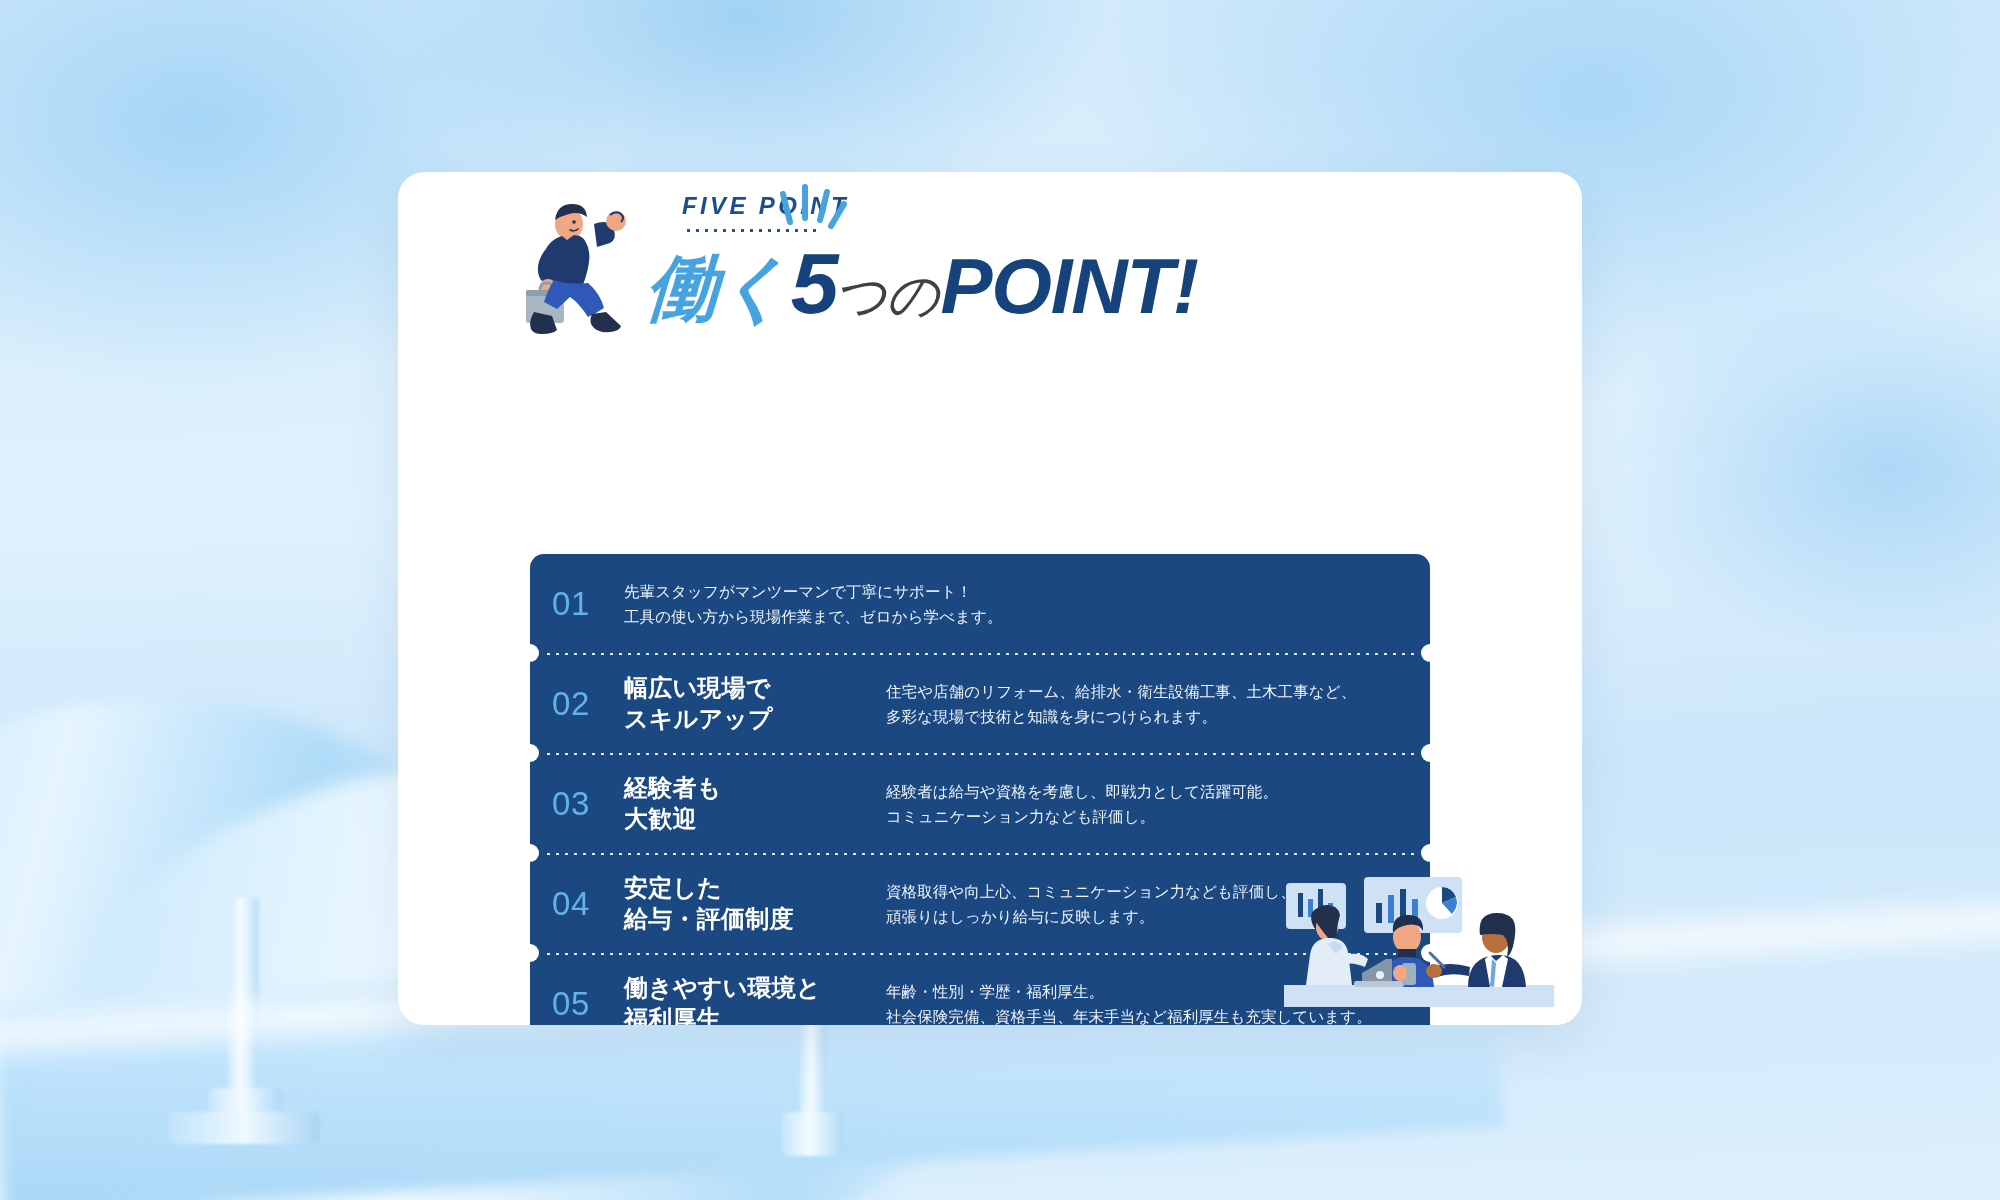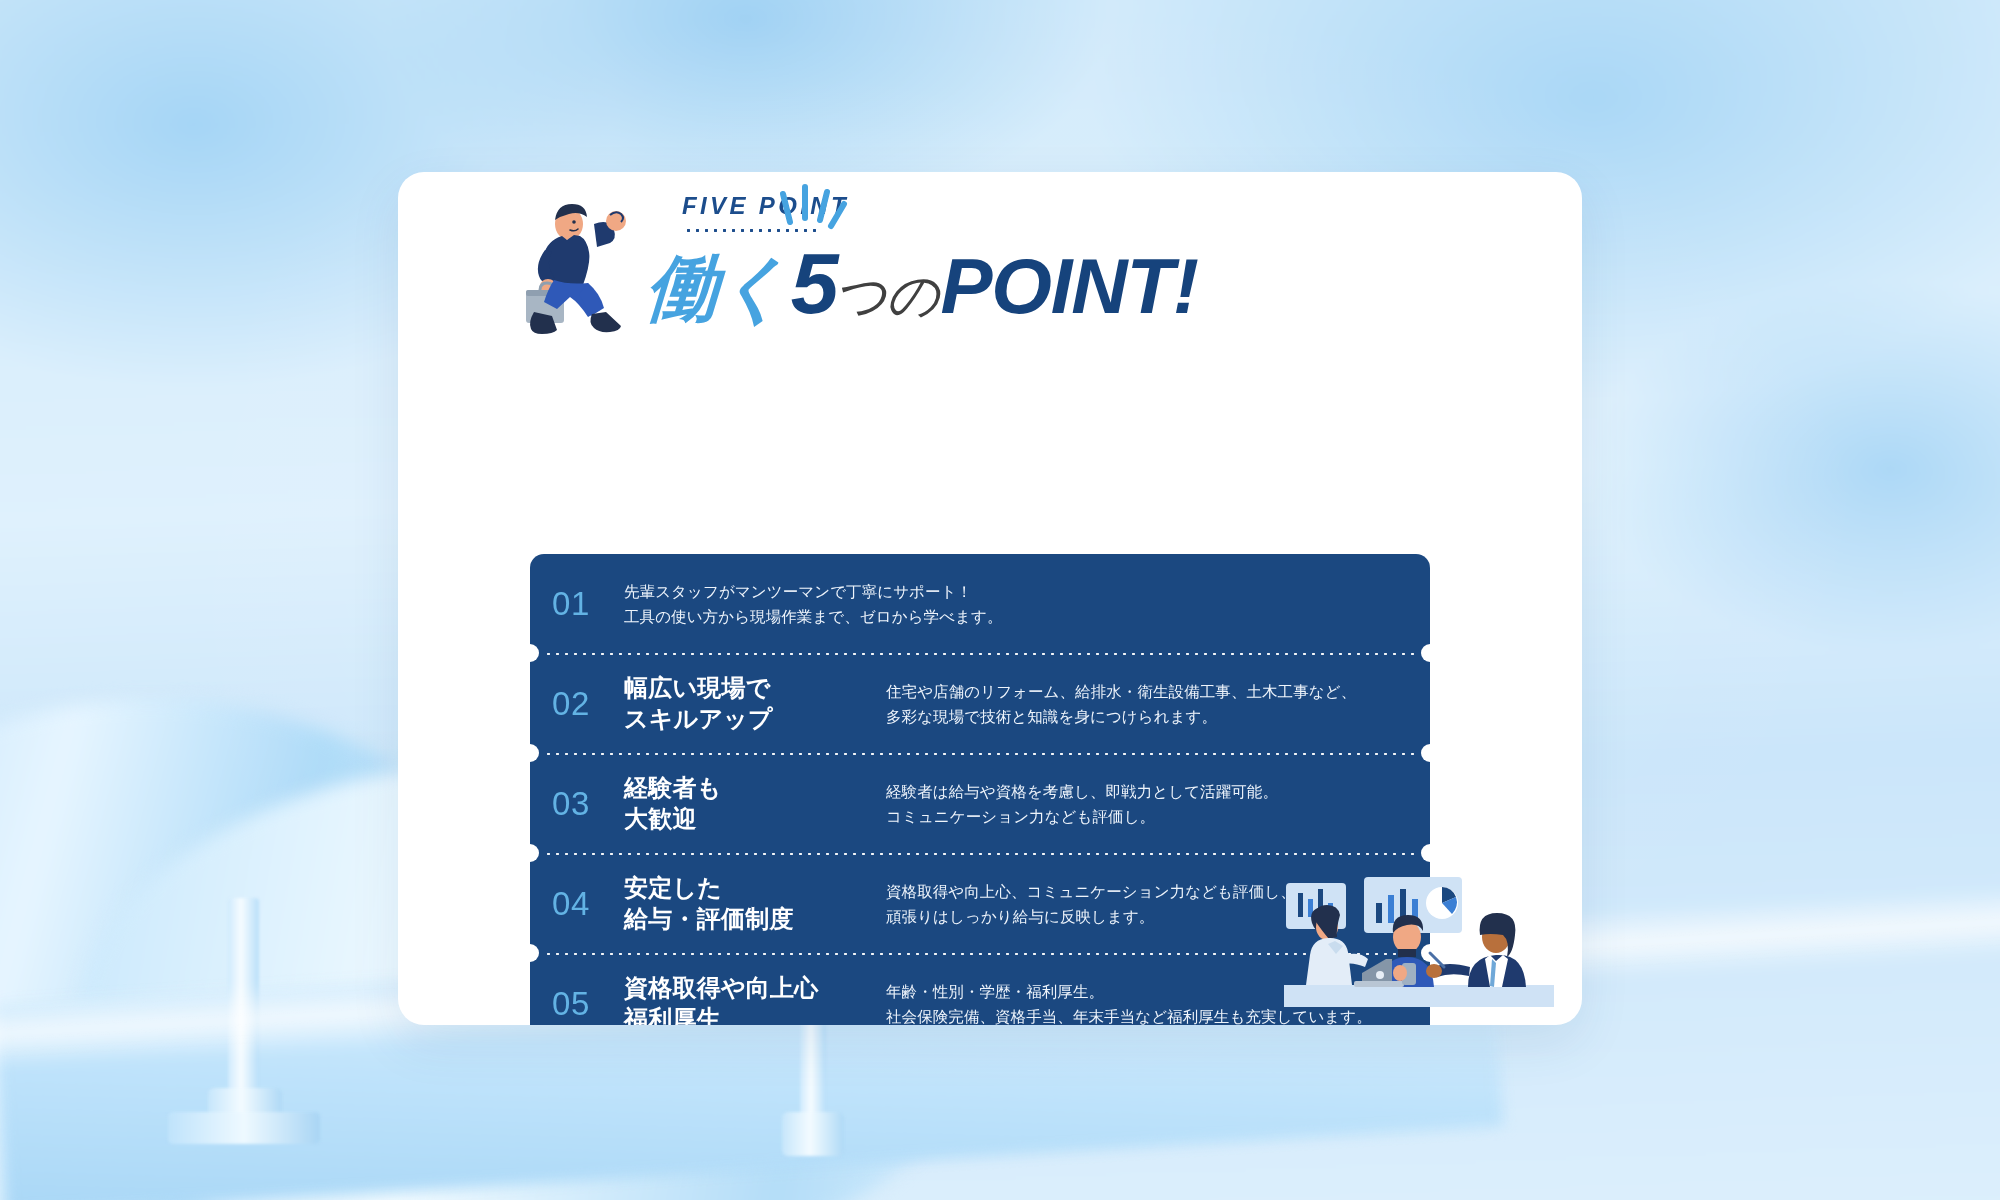--- a/index.html
+++ b/index.html
@@ -411,21 +411,21 @@
     </div>
 
     <div class="point-row">
       <div class="perf">
         <div class="notch left"></div>
         <div class="dots"></div>
         <div class="notch right"></div>
       </div>
       <div class="pt-num">05</div>
       <div class="pt-title">
-        <span>資格取得や向上心</span>
+        <span>働きやすい環境と</span>
         <span>福利厚生</span>
       </div>
       <div class="pt-desc">
         <span>年齢・性別・学歴・福利厚生。</span>
         <span>社会保険完備、資格手当、年末手当など福利厚生も充実しています。</span>
       </div>
     </div>
 
   </div>
 

